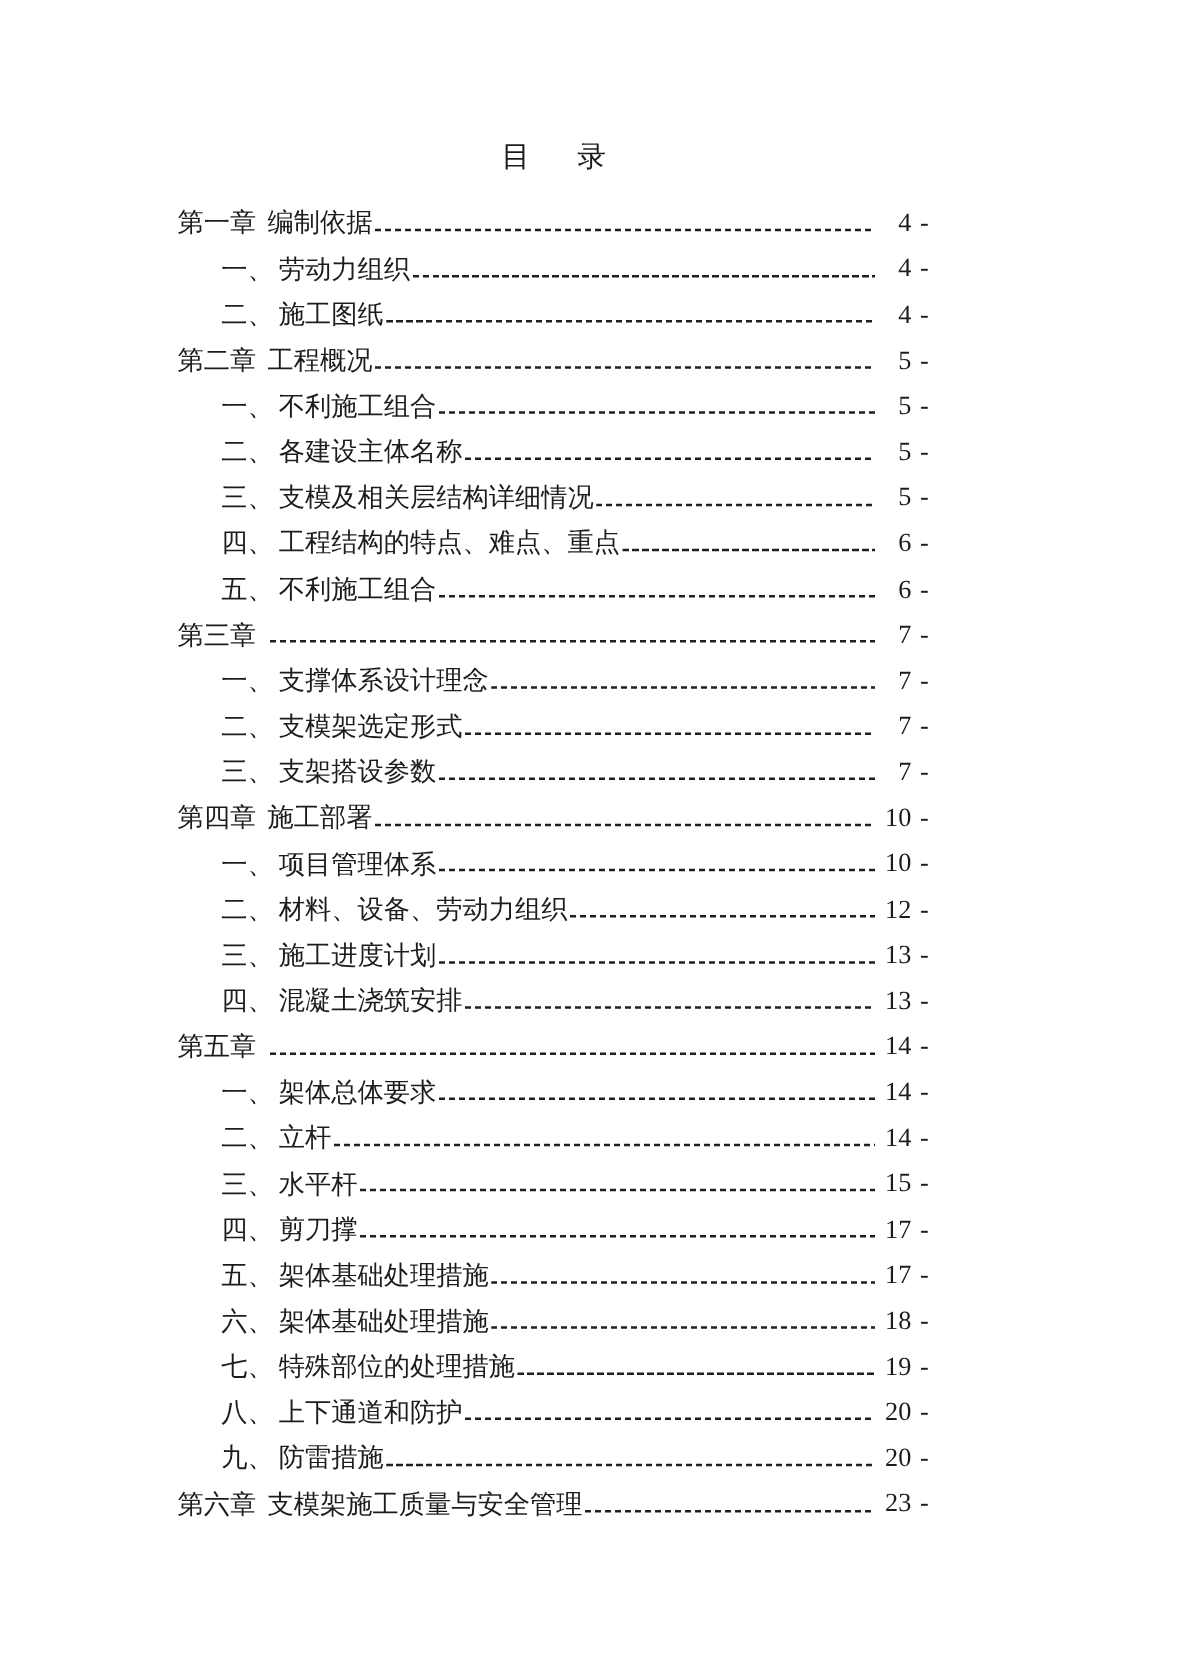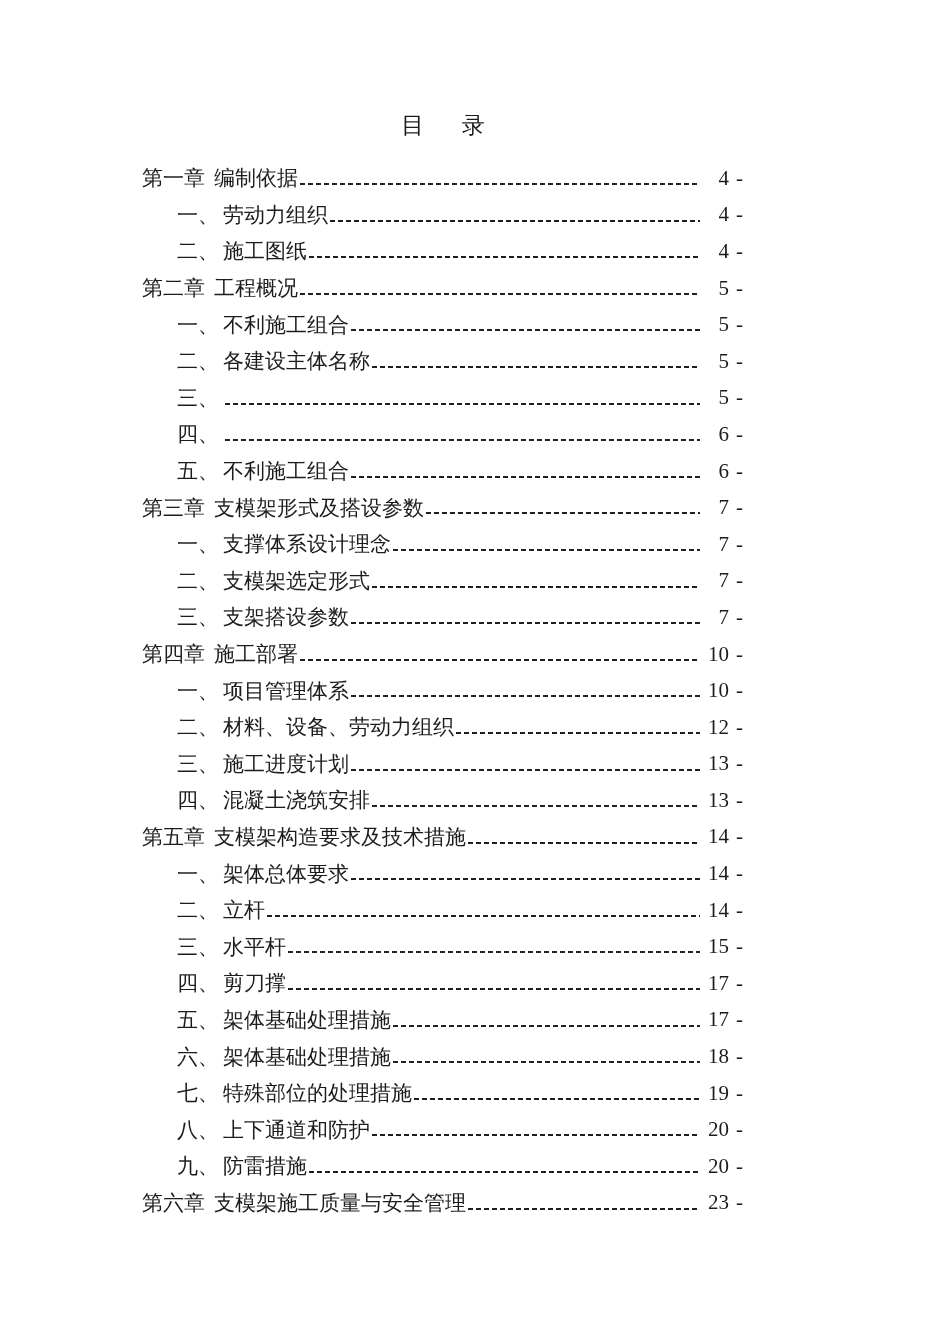--- a/index.html
+++ b/index.html
@@ -106,40 +106,41 @@
   </div>
       <div class="toc-row lvl2">
     <span class="num">二、</span>
     <span class="label">各建设主体名称</span>
     <span class="leader"></span>
     <span class="pagenum">5</span>
     <span class="suffix">-</span>
   </div>
       <div class="toc-row lvl2">
     <span class="num">三、</span>
+    <span class="label">支模及相关层结构详细情况</span>
     <span class="leader"></span>
     <span class="pagenum">5</span>
     <span class="suffix">-</span>
   </div>
       <div class="toc-row lvl2">
     <span class="num">四、</span>
+    <span class="label">工程结构的特点、难点、重点</span>
     <span class="leader"></span>
     <span class="pagenum">6</span>
     <span class="suffix">-</span>
   </div>
       <div class="toc-row lvl2">
     <span class="num">五、</span>
     <span class="label">不利施工组合</span>
     <span class="leader"></span>
     <span class="pagenum">6</span>
     <span class="suffix">-</span>
   </div>
       <div class="toc-row lvl1">
     <span class="num">第三章</span>
-    <span class="label">支模架形式及搭设参数</span>
     <span class="leader"></span>
     <span class="pagenum">7</span>
     <span class="suffix">-</span>
   </div>
       <div class="toc-row lvl2">
     <span class="num">一、</span>
     <span class="label">支撑体系设计理念</span>
     <span class="leader"></span>
     <span class="pagenum">7</span>
     <span class="suffix">-</span>
@@ -188,21 +189,20 @@
   </div>
       <div class="toc-row lvl2">
     <span class="num">四、</span>
     <span class="label">混凝土浇筑安排</span>
     <span class="leader"></span>
     <span class="pagenum">13</span>
     <span class="suffix">-</span>
   </div>
       <div class="toc-row lvl1">
     <span class="num">第五章</span>
-    <span class="label">支模架构造要求及技术措施</span>
     <span class="leader"></span>
     <span class="pagenum">14</span>
     <span class="suffix">-</span>
   </div>
       <div class="toc-row lvl2">
     <span class="num">一、</span>
     <span class="label">架体总体要求</span>
     <span class="leader"></span>
     <span class="pagenum">14</span>
     <span class="suffix">-</span>

